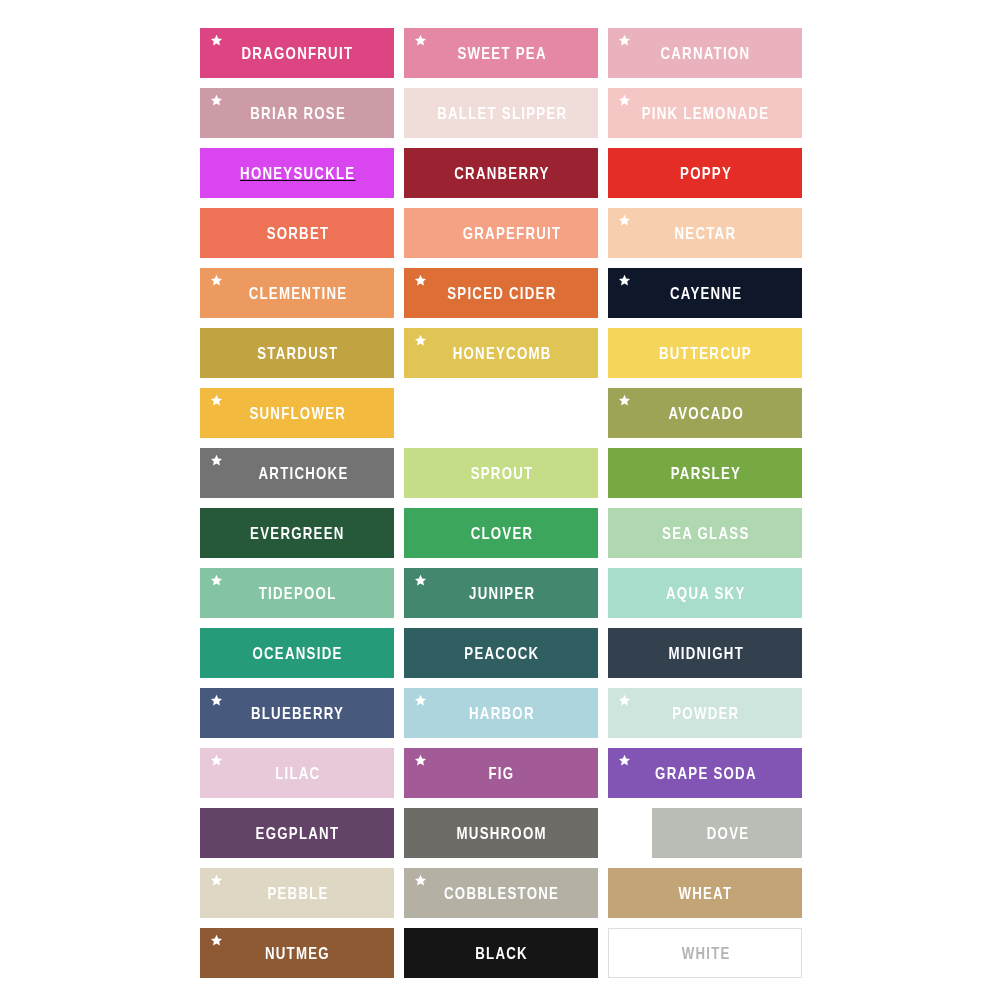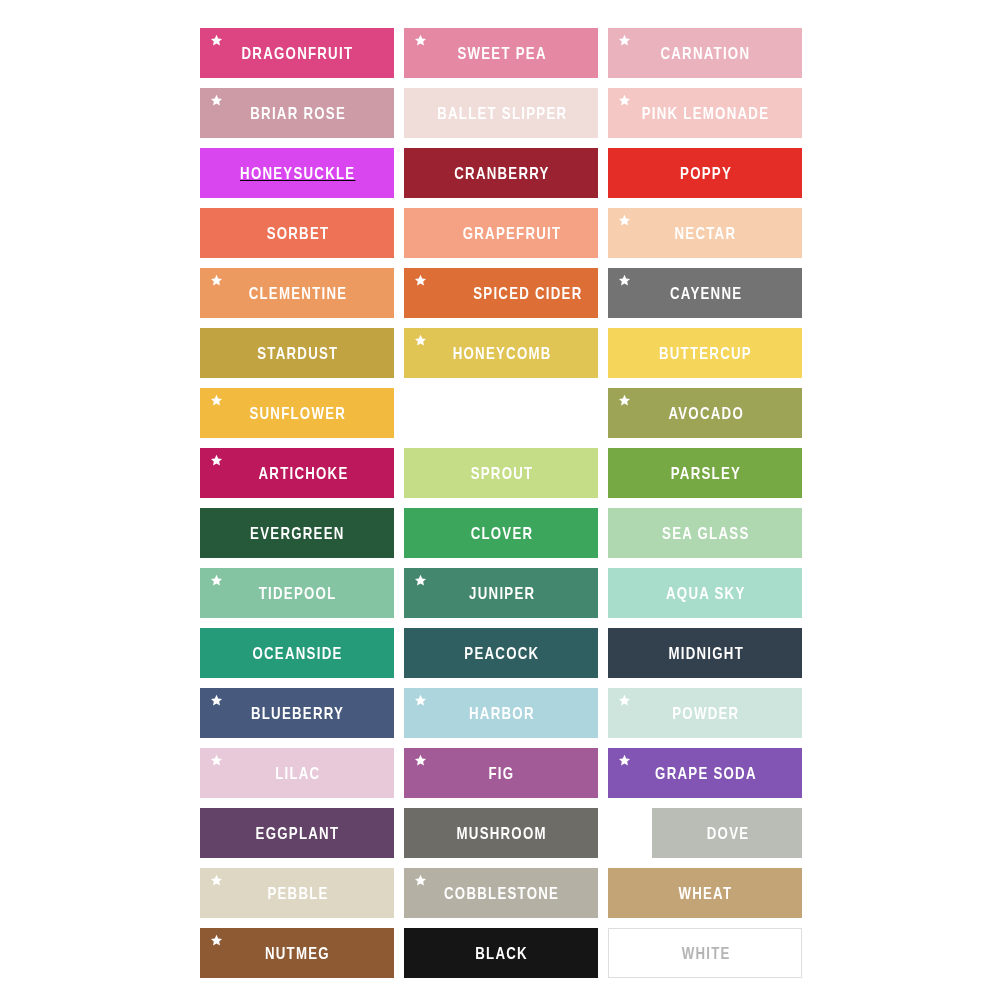--- a/index.html
+++ b/index.html
@@ -155,29 +155,29 @@
         <span class="swatch-label" style="color: rgb(255, 255, 255);">NECTAR</span>
       </div>
       <div class="swatch" style="background-color: rgb(236, 154, 95);">
         <span class="star-badge" style="color: rgb(255, 255, 255);">
           <svg viewBox="0 0 24 24" aria-hidden="true">
             <path fill="currentColor" d="M12 1.6l3.09 6.67 7.16.86-5.3 4.94 1.42 7.24L12 17.7 5.63 21.3l1.42-7.24-5.3-4.94 7.16-.86z"></path>
           </svg>
         </span>
         <span class="swatch-label" style="color: rgb(255, 255, 255);">CLEMENTINE</span>
       </div>
-      <div class="swatch" style="background-color: rgb(221, 111, 54); justify-content: flex-end;">
+      <div class="swatch" style="background-color: rgb(221, 111, 54);">
         <span class="star-badge" style="color: rgb(255, 255, 255);">
           <svg viewBox="0 0 24 24" aria-hidden="true">
             <path fill="currentColor" d="M12 1.6l3.09 6.67 7.16.86-5.3 4.94 1.42 7.24L12 17.7 5.63 21.3l1.42-7.24-5.3-4.94 7.16-.86z"></path>
           </svg>
         </span>
         <span class="swatch-label" style="color: rgb(255, 255, 255);">SPICED CIDER</span>
       </div>
-      <div class="swatch" style="background-color: #737373; align-items: center;">
+      <div class="swatch" style="background-color: #0f172a; align-items: center;">
         <span class="star-badge" style="color: rgb(255, 255, 255);">
           <svg viewBox="0 0 24 24" aria-hidden="true">
             <path fill="currentColor" d="M12 1.6l3.09 6.67 7.16.86-5.3 4.94 1.42 7.24L12 17.7 5.63 21.3l1.42-7.24-5.3-4.94 7.16-.86z"></path>
           </svg>
         </span>
         <span class="swatch-label" style="color: rgb(255, 255, 255);">CAYENNE</span>
       </div>
       <div class="swatch" style="background-color: rgb(194, 163, 66);">
         <span class="swatch-label" style="color: rgb(255, 255, 255);">STARDUST</span>
       </div>
@@ -209,21 +209,21 @@
         <span class="swatch-label" style="color: rgb(255, 255, 255);">LEMONGRASS</span>
       </div>
       <div class="swatch" style="background-color: rgb(157, 164, 85);">
         <span class="star-badge" style="color: rgb(255, 255, 255);">
           <svg viewBox="0 0 24 24" aria-hidden="true">
             <path fill="currentColor" d="M12 1.6l3.09 6.67 7.16.86-5.3 4.94 1.42 7.24L12 17.7 5.63 21.3l1.42-7.24-5.3-4.94 7.16-.86z"></path>
           </svg>
         </span>
         <span class="swatch-label" style="color: rgb(255, 255, 255);">AVOCADO</span>
       </div>
-      <div class="swatch" style="background-color: #be185d; padding-left: 11px;">
+      <div class="swatch" style="background-color: #737373; padding-left: 11px;">
         <span class="star-badge" style="color: rgb(255, 255, 255);">
           <svg viewBox="0 0 24 24" aria-hidden="true">
             <path fill="currentColor" d="M12 1.6l3.09 6.67 7.16.86-5.3 4.94 1.42 7.24L12 17.7 5.63 21.3l1.42-7.24-5.3-4.94 7.16-.86z"></path>
           </svg>
         </span>
         <span class="swatch-label" style="color: rgb(255, 255, 255);">ARTICHOKE</span>
       </div>
       <div class="swatch" style="background-color: rgb(197, 221, 134);">
         <span class="swatch-label" style="color: rgb(255, 255, 255);">SPROUT</span>
       </div>

